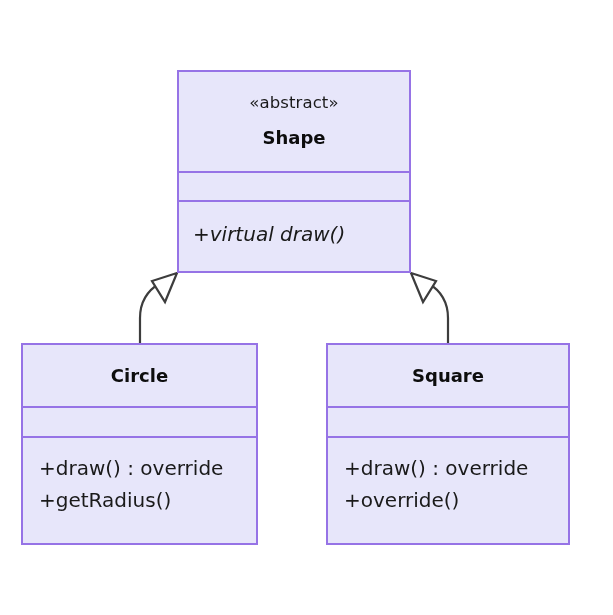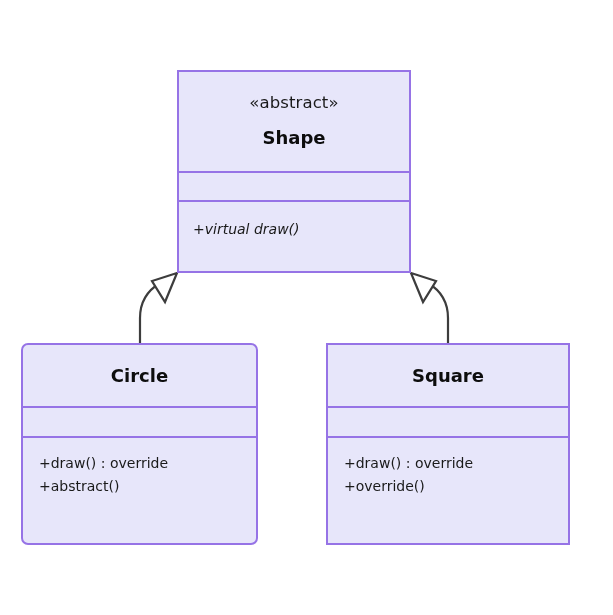--- a/index.html
+++ b/index.html
@@ -75,21 +75,21 @@
   }
 
   .compartment-attributes {
     
   }
 
   .compartment-methods {
     padding: 14px 0 0 16px;
   }
   .member {
-    font-size: 14px;
+    font-size: 20px;
     color: #1a1a1a;
     line-height: 1.62;
     white-space: nowrap;
   }
   .member.italic {
     font-style: italic;
   }
 
   
   #class-shape {
@@ -100,21 +100,20 @@
   }
   #class-shape .compartment-header { height: 99px; }
   #class-shape .compartment-attributes { height: 29px; }
   #class-shape .compartment-methods { flex: 1; padding-top: 16px; padding-left: 14px; }
 
   #class-circle {
     left: 21px;
     top: 343px;
     width: 237px;
     height: 202px;
-    border-radius: 7px;
   }
   #class-circle .compartment-header { height: 61px; }
   #class-circle .compartment-attributes { height: 30px; }
   #class-circle .compartment-methods { flex: 1; }
 
   #class-square {
     left: 326px;
     top: 343px;
     width: 244px;
     height: 202px;
@@ -164,21 +163,21 @@
     </div>
   </div>
 
   <div class="uml-class" id="class-circle">
     <div class="uml-compartment compartment-header">
       <div class="class-name solo">Circle</div>
     </div>
     <div class="uml-compartment compartment-attributes"></div>
     <div class="uml-compartment compartment-methods">
       <div class="member">+draw() : override</div>
-      <div class="member">+abstract()</div>
+      <div class="member">+getRadius()</div>
     </div>
   </div>
 
   <div class="uml-class" id="class-square">
     <div class="uml-compartment compartment-header">
       <div class="class-name solo">Square</div>
     </div>
     <div class="uml-compartment compartment-attributes"></div>
     <div class="uml-compartment compartment-methods">
       <div class="member">+draw() : override</div>

